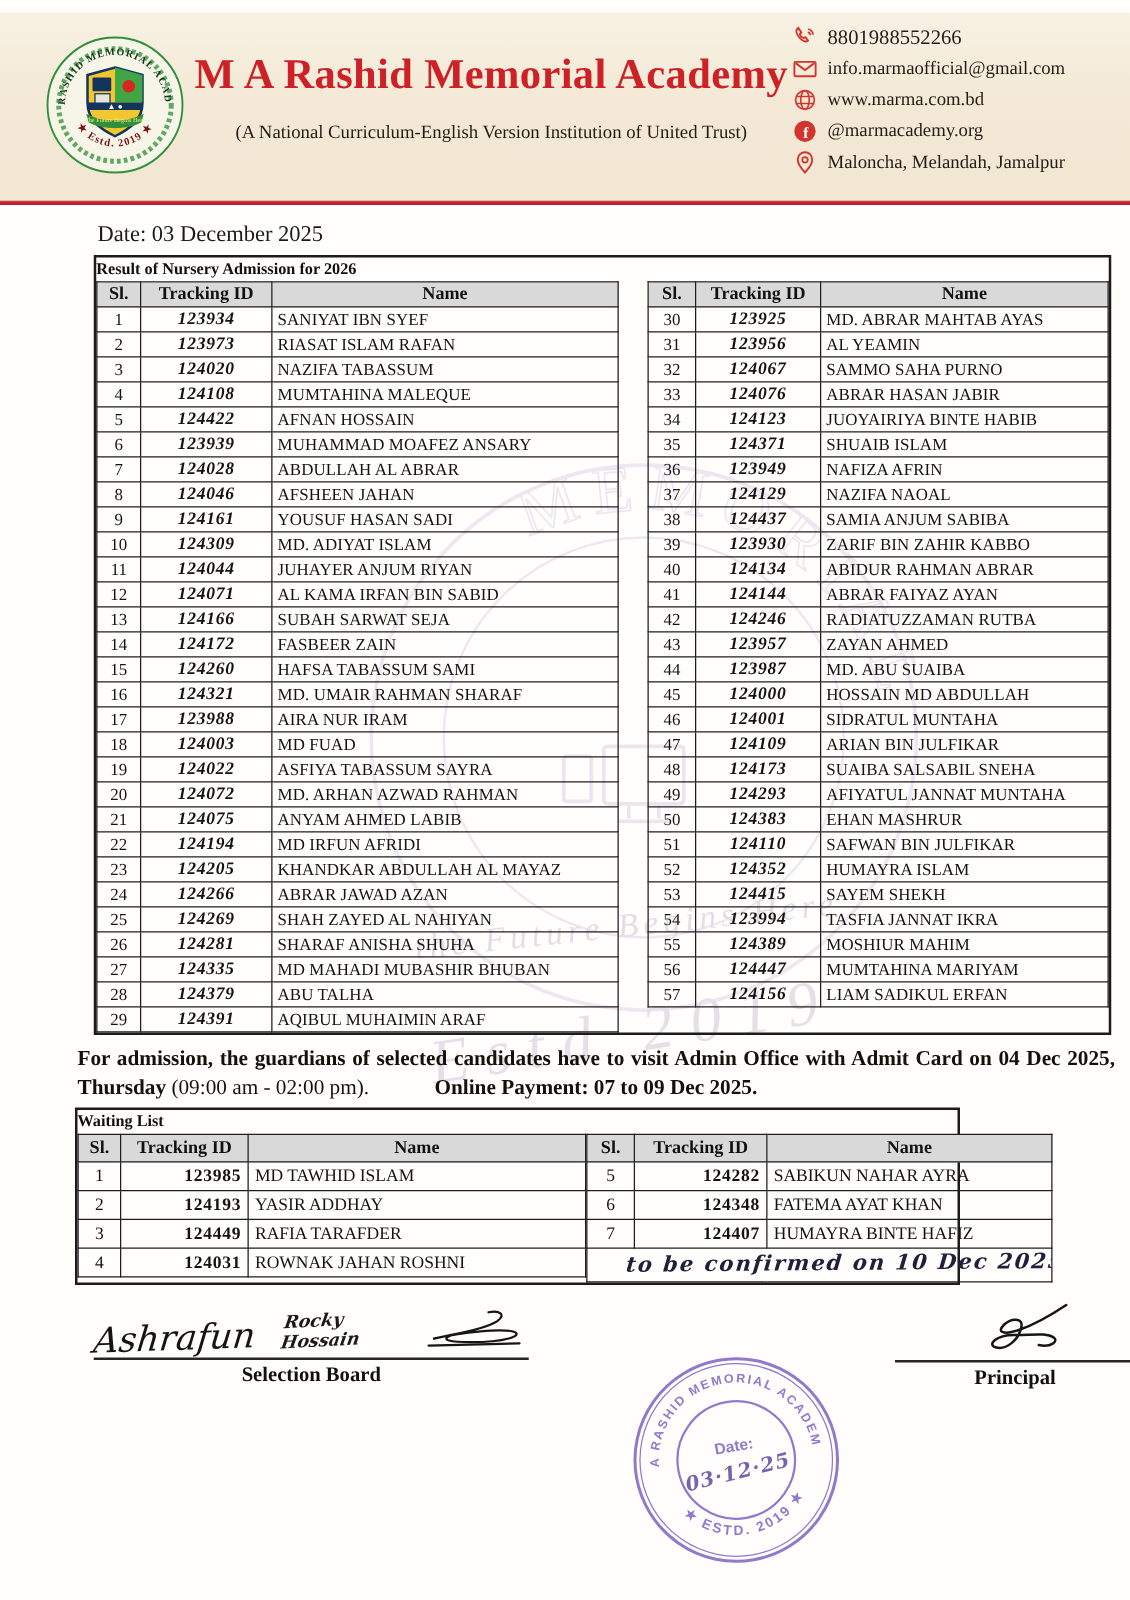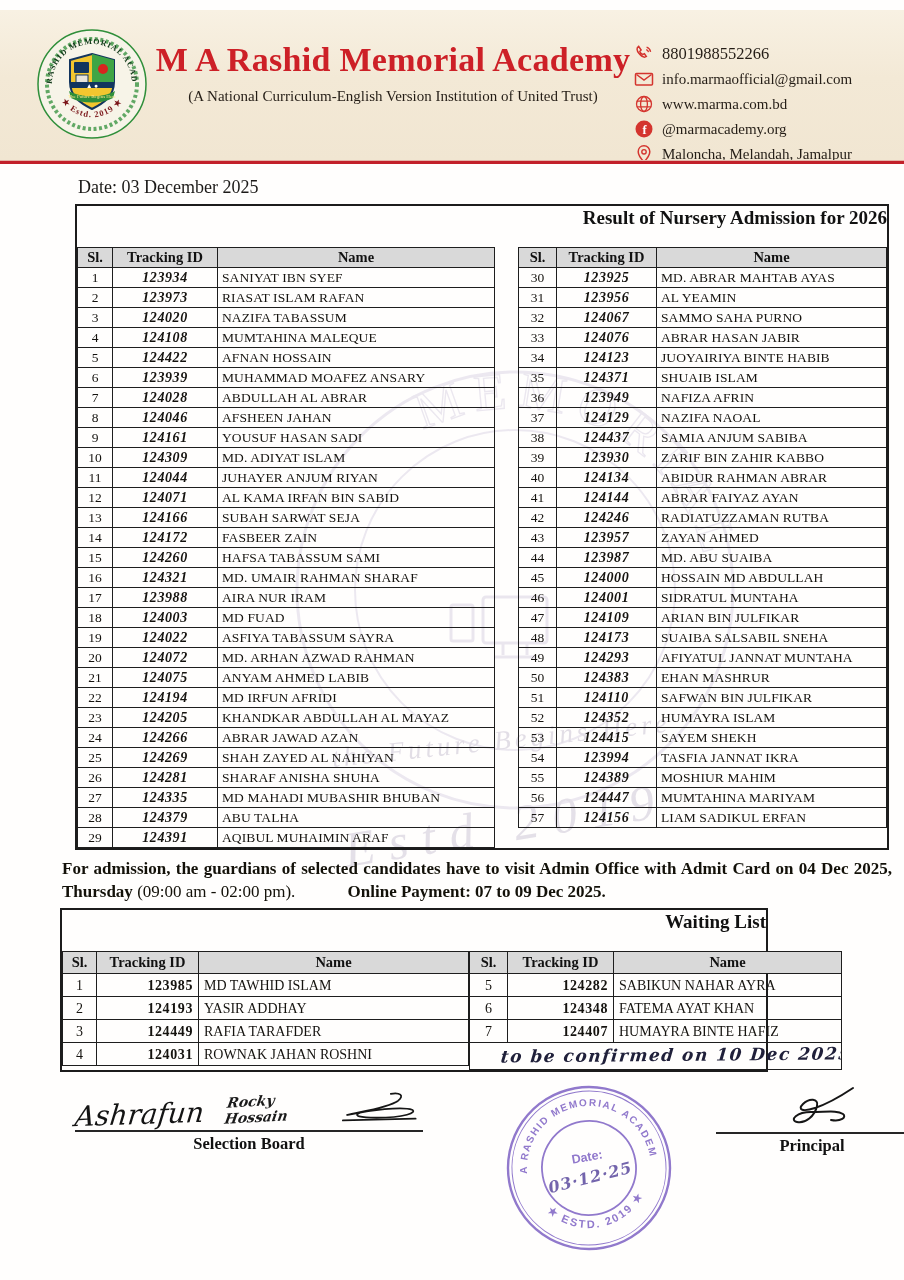--- a/index.html
+++ b/index.html
@@ -6,36 +6,36 @@
   body { background:#ffffff; font-family:"Liberation Serif", serif; }
   .page { position:relative; width:904px; height:1280px; background:#fffefd; overflow:hidden; }
 
   
   .letterhead { position:relative; margin-top:10px; width:904px; height:150px;
     background:linear-gradient(180deg,#f8f1e3 0%,#f3e9d6 45%,#f1e6d2 100%); z-index:2; }
   .red-rule { width:904px; height:4px; background:#c2202a; border-top:1px solid #e4b3a6; position:relative; z-index:2; }
   .logo-wrap { position:absolute; left:36px; top:18px; width:112px; height:112px; }
   .title-block { position:absolute; left:148px; top:30px; width:490px; text-align:center; }
   .school-name { font-size:34px; font-weight:bold; color:#cd2027; letter-spacing:.3px; line-height:40px; }
-  .tagline { margin-top:8px; font-size:15px; color:#241d16; }
-  .contacts { position:absolute; left:634px; top:32px; width:266px; }
+  .tagline { margin-top:18px; font-size:15px; color:#241d16; }
+  .contacts { position:absolute; left:634px; top:8px; width:266px; }
   .contact-row { display:flex; align-items:center; height:24px; margin-bottom:1px; }
   .contact-row .cicon { width:20px; height:20px; margin-right:8px; flex:0 0 20px; }
   .contact-row .ctext { font-size:15px; color:#241d16; white-space:nowrap; }
   .contact-row:first-child .ctext { font-size:16.5px; }
 
   
   .date-line { margin:13px 0 6px 78px; font-size:18px; color:#1c1a18; position:relative; z-index:2; }
 
   
   .watermark { position:absolute; left:215px; top:355px; z-index:0; opacity:.55; pointer-events:none; }
 
   
   .table-outer { position:relative; z-index:1; margin-left:75px; width:814px; border:2px solid #1c1c1c; background:transparent; }
-  .table-title { text-align:right; font-weight:bold; font-size:19px; color:#111; padding:1px 0 18px 0; }
+  .table-title { text-align:left; font-weight:bold; font-size:13px; color:#111; padding:1px 0 2px 0; }
   .tables-row { display:flex; align-items:flex-start; }
   table.rt { border-collapse:collapse; table-layout:fixed; }
   table.rt th { background:#d9d9d9; border:1px solid #1e1e1e; font-size:14.5px; font-weight:bold; padding:1px 2px; color:#111; }
   table.rt td { border:1px solid #1e1e1e; font-size:13.5px; color:#15130f; padding:1px 4px; height:20px; line-height:17px; overflow:hidden; white-space:nowrap; }
   table.rt td.sl { text-align:center; font-size:13.5px; }
   table.rt td.tid { text-align:center; font-weight:bold; font-size:14px; letter-spacing:.6px;font-style:italic; }
   table.rt td.nm { letter-spacing:.1px; }
   .sub-left { width:417px; }
   .sub-left col.c1{width:35px;} .sub-left col.c2{width:105px;} .sub-left col.c3{width:277px;}
   .gap-col { width:29px; align-self:stretch; }

